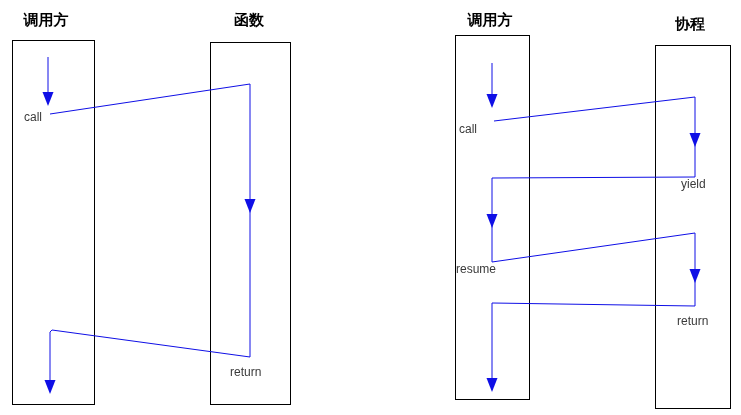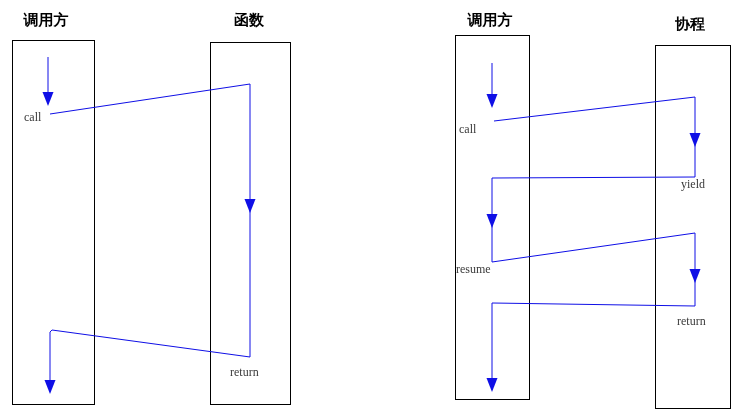--- a/index.html
+++ b/index.html
@@ -5,21 +5,21 @@
   html, body {
     margin: 0;
     padding: 0;
     background: #ffffff;
   }
   .canvas {
     width: 741px;
     height: 415px;
     background: #ffffff;
     position: relative;
-    font-family: Liberation Serif, serif;
+    font-family: Liberation Sans, sans-serif;
     overflow: hidden;
   }
   svg { display: block; }
   .box {
     fill: var(--box-fill, #ffffff);
     stroke: var(--box-border, #000000);
     stroke-width: 1;
     shape-rendering: crispEdges;
   }
   .flow {

